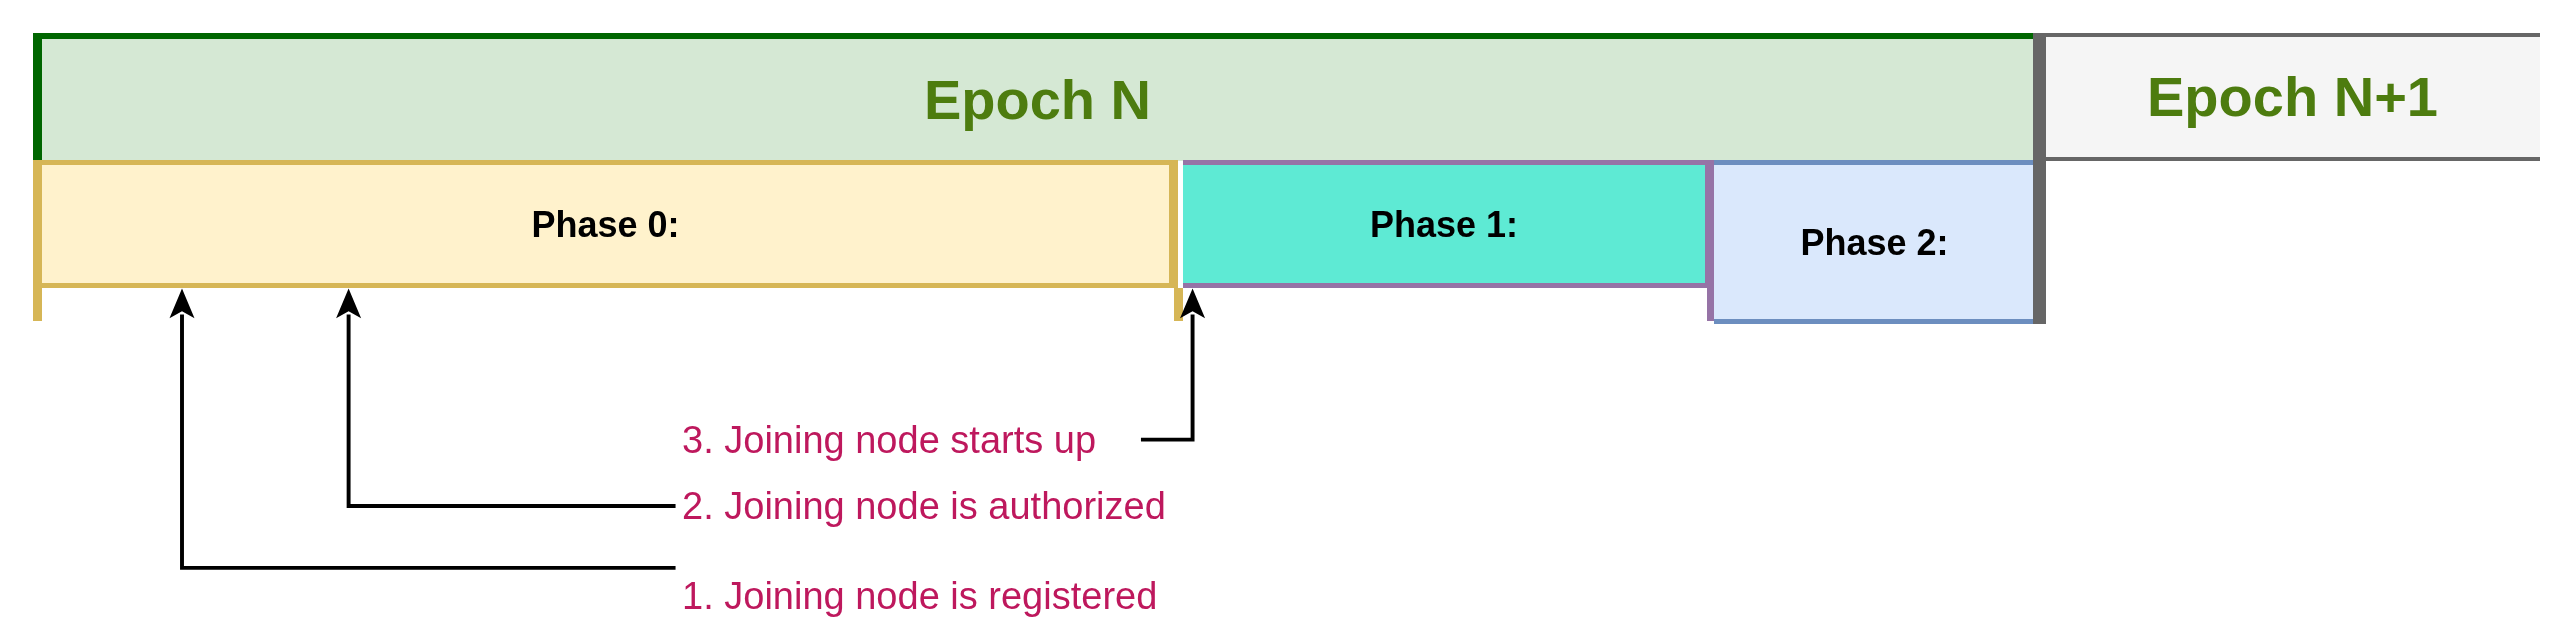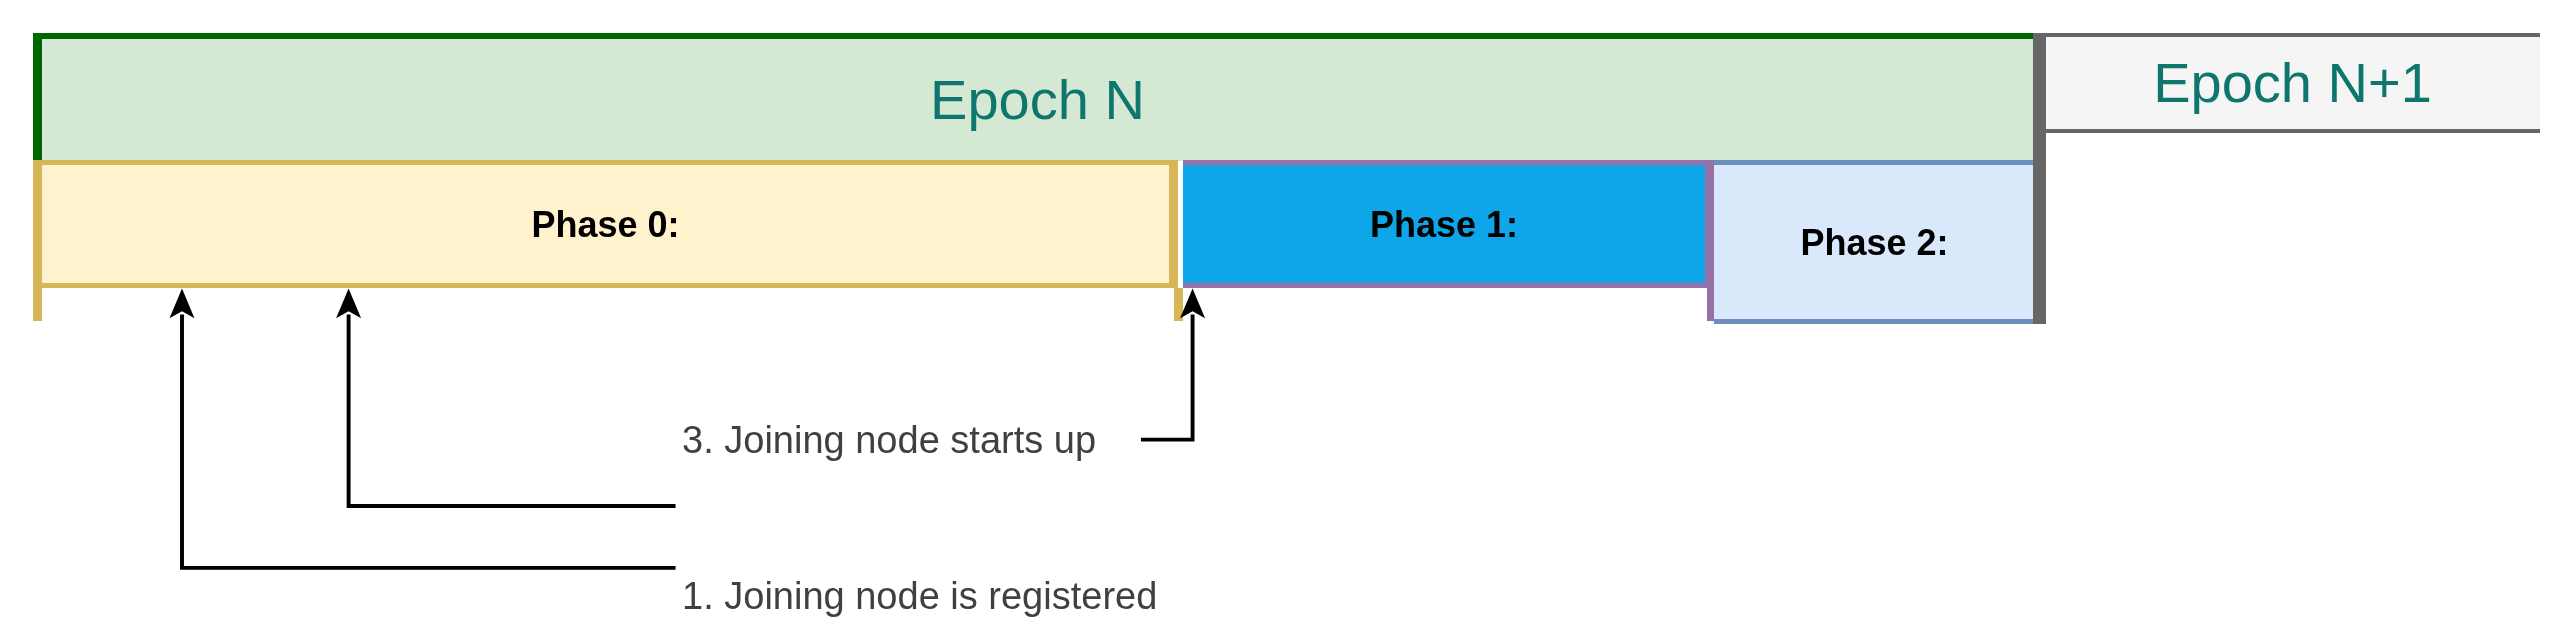--- a/index.html
+++ b/index.html
@@ -25,50 +25,50 @@
     text-align: center;
   }
   
   .epoch-n {
     left: 33px; top: 33px; width: 2000px; height: 128px;
     background: #d5e8d4;
     border-top: 6.3px solid #006600;
     border-left: 9.4px solid #006600;
   }
   .epoch-next {
-    left: 2045px; top: 33px; width: 495px; height: 100px;
+    left: 2045px; top: 33px; width: 495px; height: 128px;
     background: #f5f5f5;
     border-top: 4.7px solid #666666;
     border-bottom: 4.7px solid #666666;
   }
   .epoch-label {
     font-size: 56px;
-    font-weight: normal;
-    color: #0f766e;
+    font-weight: bold;
+    color: #4d7c0f;
     white-space: nowrap;
     line-height: 1.1;
   }
   .epoch-divider {
     position: absolute;
     left: 2033px; top: 33px; width: 12.5px; height: 291px;
     background: #666666;
     z-index: 5;
   }
   
   .phase0 {
     left: 33px; top: 160px; width: 1145px; height: 128px;
     background: #fff2cc;
     border: 5.5px solid #d6b656;
     border-left-width: 9.4px;
     border-right-width: 9.4px;
     z-index: 3;
   }
   .phase1 {
     left: 1183px; top: 160px; width: 531px; height: 128px;
-    background: #0ea5e9;
+    background: #5eead4;
     border-top: 5.5px solid #9673a6;
     border-bottom: 5.5px solid #9673a6;
     border-right: 9.4px solid #9673a6;
     z-index: 2;
   }
   .phase2 {
     left: 1714px; top: 160px; width: 321px; height: 164px;
     background: #dae8fc;
     border-top: 5.5px solid #6c8ebf;
     border-bottom: 5.5px solid #6c8ebf;
@@ -105,21 +105,21 @@
   .arrows polygon {
     fill: #000000;
     stroke: none;
   }
   
   .annotation {
     position: absolute;
     left: 682px;
     transform: translateY(-50%);
     font-size: 38px;
-    color: #404040;
+    color: #be185d;
     white-space: nowrap;
   }
   .annotation-3 { top: 440px; }
   .annotation-2 { top: 506px; }
   .annotation-1 { top: 596px; }
 </style>
 </head>
 <body>
 
 <div class="canvas">
@@ -159,16 +159,17 @@
       <path d="M 863 647 L 445 647 L 445 402"></path>
       <polygon points="445,369 461,407 445,398 429,407"></polygon>
     </g>
     <g>
       <path d="M 1458 562 L 1524 562 L 1524 402"></path>
       <polygon points="1524,369 1540,407 1524,398 1508,407"></polygon>
     </g>
   </svg>
 
   <div class="annotation annotation-3">3. Joining node starts up</div>
+  <div class="annotation annotation-2">2. Joining node is authorized</div>
   <div class="annotation annotation-1">1. Joining node is registered</div>
 
 </div>
 
 
 </body></html>

